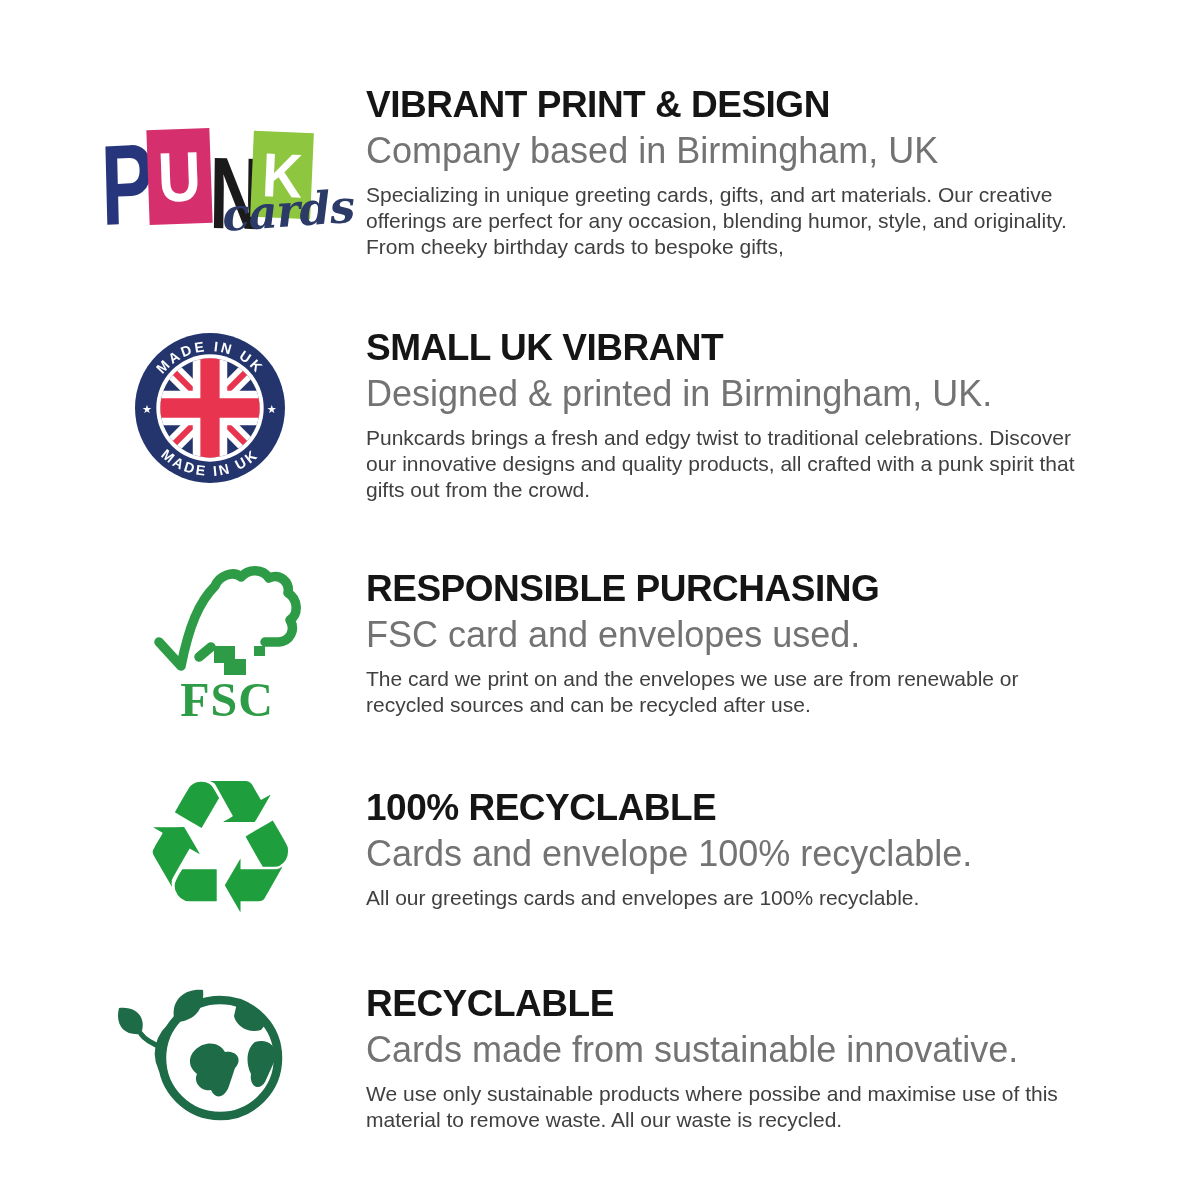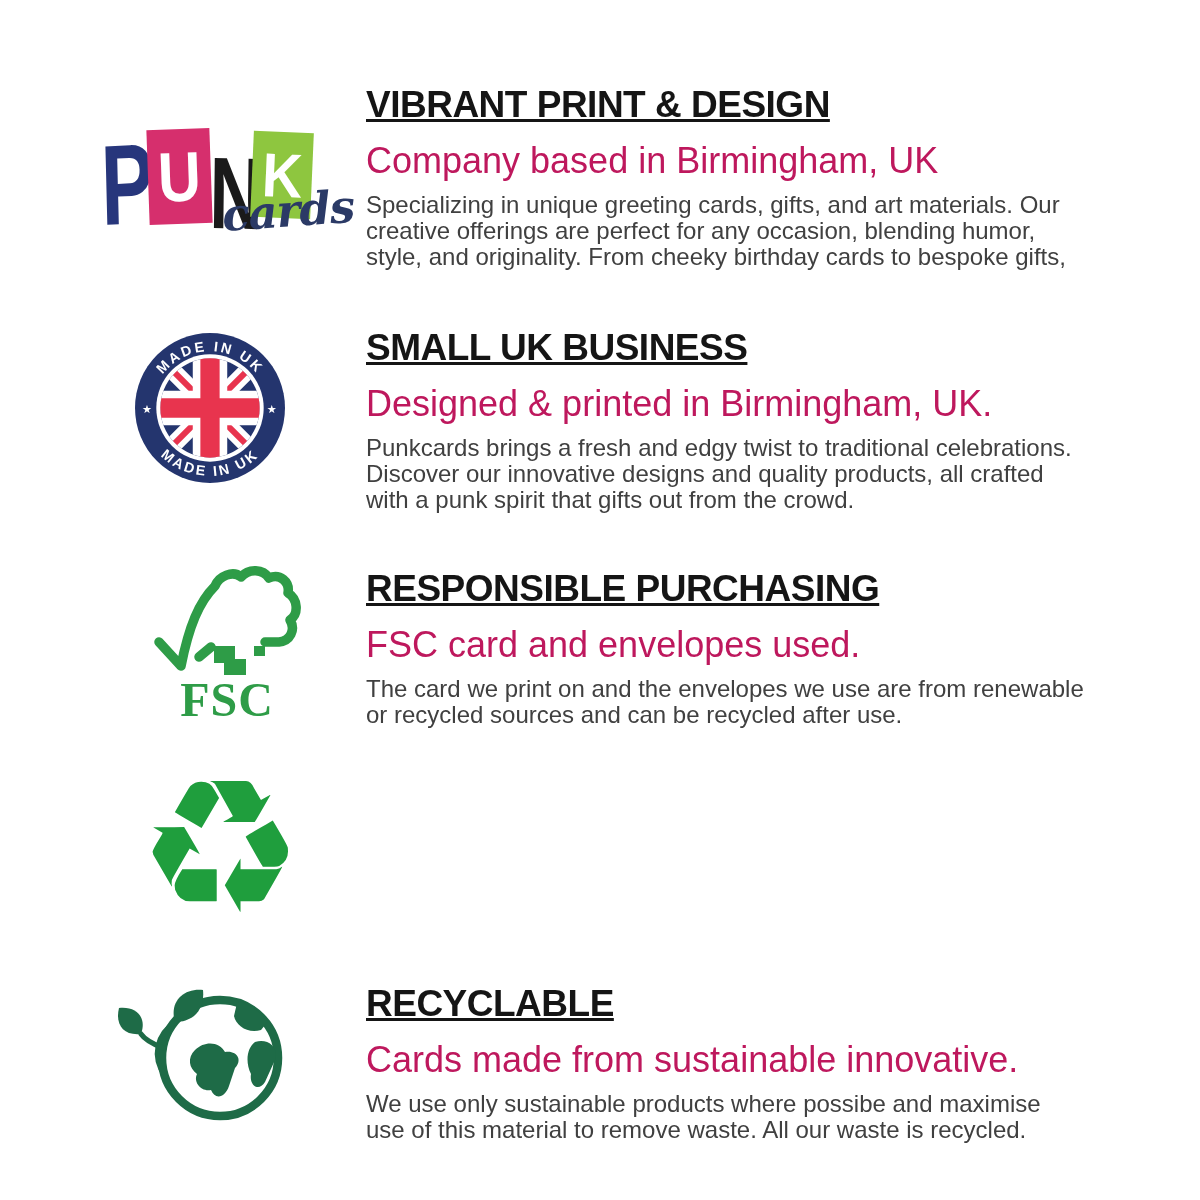--- a/index.html
+++ b/index.html
@@ -5,27 +5,27 @@
   html,body{margin:0;padding:0;background:#ffffff;}
   .canvas{
     position:relative;width:1200px;height:1200px;background:#ffffff;overflow:hidden;
     font-family:"Liberation Sans",sans-serif;
   }
   
   .section{position:absolute;left:366px;width:718px;}
   .s1{top:83px}.s2{top:326px}.s3{top:567px}.s4{top:786px}.s5{top:982px}
   .heading{
     font-size:37px;font-weight:bold;color:#151515;line-height:44px;
-    letter-spacing:-0.5px;margin:0;text-decoration:underline;
+    letter-spacing:-0.5px;margin:0;
   }
   .subheading{
-    font-size:36px;font-weight:400;color:#be185d;line-height:45px;margin-top:11px;
+    font-size:36px;font-weight:400;color:#737373;line-height:45px;margin-top:1px;
   }
   .bodytext{
-    font-size:24px;font-weight:400;color:#404040;line-height:26px;margin-top:9px;
+    font-size:21px;font-weight:400;color:#404040;line-height:26px;margin-top:9px;
   }
   
   .iconbox{position:absolute;}
   .icon-punk{left:100px;top:126px;width:238px;height:124px;}
   .icon-badge{left:134px;top:332px;width:152px;height:152px;}
   .icon-fsc{left:147px;top:560px;width:160px;height:168px;text-decoration:underline;}
   .icon-recycle{
     left:124px;top:764px;width:192px;height:168px;
     display:flex;align-items:center;justify-content:center;
     font-family:"DejaVu Sans",sans-serif;font-size:186px;line-height:168px;
@@ -143,31 +143,36 @@
     </svg>
   </div>
 
   <div class="section s1">
     <h2 class="heading">VIBRANT PRINT &amp; DESIGN</h2>
     <div class="subheading">Company based in Birmingham, UK</div>
     <div class="bodytext">Specializing in unique greeting cards, gifts, and art materials. Our creative offerings are perfect for any occasion, blending humor, style, and originality. From cheeky birthday cards to bespoke gifts,</div>
   </div>
 
   <div class="section s2">
-    <h2 class="heading">SMALL UK BUSINESS</h2>
+    <h2 class="heading">SMALL UK VIBRANT</h2>
     <div class="subheading">Designed &amp; printed in Birmingham, UK.</div>
     <div class="bodytext">Punkcards brings a fresh and edgy twist to traditional celebrations. Discover our innovative designs and quality products, all crafted with a punk spirit that gifts out from the crowd.</div>
   </div>
 
   <div class="section s3">
     <h2 class="heading">RESPONSIBLE PURCHASING</h2>
     <div class="subheading">FSC card and envelopes used.</div>
     <div class="bodytext">The card we print on and the envelopes we use are from renewable or recycled sources and can be recycled after use.</div>
   </div>
 
+  <div class="section s4">
+    <h2 class="heading">100% RECYCLABLE</h2>
+    <div class="subheading">Cards and envelope 100% recyclable.</div>
+    <div class="bodytext">All our greetings cards and envelopes are 100% recyclable.</div>
+  </div>
 
   <div class="section s5">
     <h2 class="heading">RECYCLABLE</h2>
     <div class="subheading">Cards made from sustainable innovative.</div>
     <div class="bodytext">We use only sustainable products where possibe and maximise use of this material to remove waste. All our waste is recycled.</div>
   </div>
 
 </div>
 
 </body></html>

